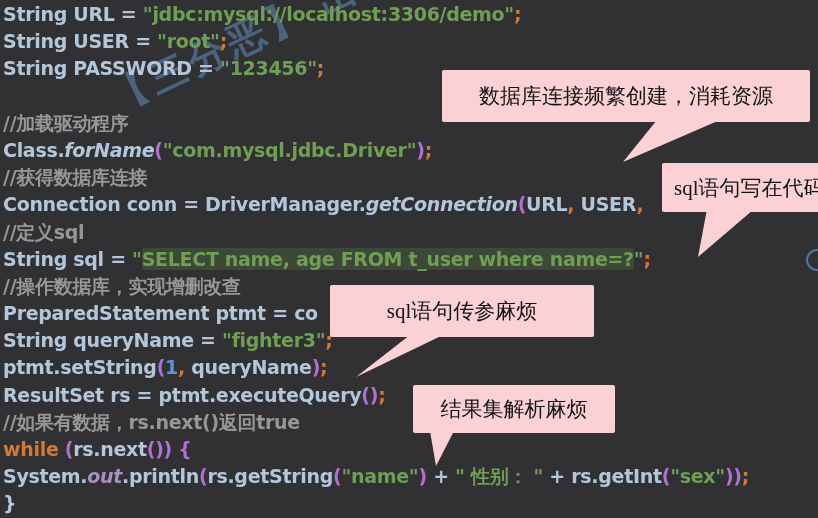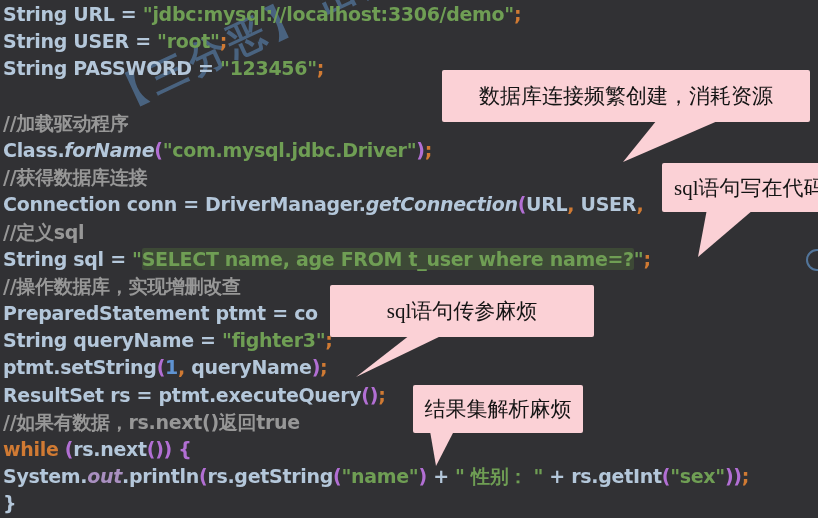--- a/index.html
+++ b/index.html
@@ -48,21 +48,21 @@
   .tail{position:absolute;z-index:3;background:var(--bubble-bg);}
   #bubble-1{left:442px;top:70px;width:368px;height:52px;}
   #tail-1{left:623px;top:120px;width:97px;height:42px;
           clip-path:polygon(35% 0,100% 0,0 100%);}
   #bubble-2{left:662px;top:163px;width:172px;height:49px;justify-content:flex-start;padding-left:12px;}
   #tail-2{left:698px;top:210px;width:55px;height:47px;
           clip-path:polygon(16% 0,100% 0,0 100%);}
   #bubble-3{left:330px;top:285px;width:264px;height:52px;}
   #tail-3{left:356px;top:335px;width:87px;height:42px;
           clip-path:polygon(62% 0,100% 0,0 100%);}
-  #bubble-4{left:413px;top:385px;width:170px;height:48px;}
+  #bubble-4{left:413px;top:385px;width:202px;height:48px;}
   #tail-4{left:430px;top:431px;width:24px;height:35px;
           clip-path:polygon(0 0,100% 0,25% 100%);}
 </style>
 </head>
 <body>
 
 <div class="watermark">【三分恶】 出品</div>
 <div class="wm-circle"></div>
 
 <div class="code-area"><div class="code-line"><span class="tk-p">String URL = </span><span class="tk-s">"jdbc:mysql://localhost:3306/demo"</span><span class="tk-o">;</span></div><div class="code-line"><span class="tk-p">String USER = </span><span class="tk-s">"root"</span><span class="tk-o">;</span></div><div class="code-line"><span class="tk-p">String PASSWORD = </span><span class="tk-s">"123456"</span><span class="tk-o">;</span></div><div class="code-line">&nbsp;</div><div class="code-line"><span class="tk-c">//加载驱动程序</span></div><div class="code-line"><span class="tk-p">Class.</span><span class="tk-i">forName</span><span class="tk-q">(</span><span class="tk-s">"com.mysql.jdbc.Driver"</span><span class="tk-q">)</span><span class="tk-o">;</span></div><div class="code-line"><span class="tk-c">//获得数据库连接</span></div><div class="code-line"><span class="tk-p">Connection conn = DriverManager.</span><span class="tk-i">getConnection</span><span class="tk-q">(</span><span class="tk-p">URL</span><span class="tk-o">,</span><span class="tk-p"> USER</span><span class="tk-o">,</span></div><div class="code-line"><span class="tk-c">//定义sql</span></div><div class="code-line"><span class="tk-p">String sql = </span><span class="tk-s">"</span><span class="tk-h">SELECT name, age FROM t_user where name=?</span><span class="tk-s">"</span><span class="tk-o">;</span></div><div class="code-line"><span class="tk-c">//操作数据库，实现增删改查</span></div><div class="code-line"><span class="tk-p">PreparedStatement ptmt = co</span></div><div class="code-line"><span class="tk-p">String queryName = </span><span class="tk-s">"fighter3"</span><span class="tk-o">;</span></div><div class="code-line"><span class="tk-p">ptmt.setString</span><span class="tk-q">(</span><span class="tk-n">1</span><span class="tk-o">,</span><span class="tk-p"> queryName</span><span class="tk-q">)</span><span class="tk-o">;</span></div><div class="code-line"><span class="tk-p">ResultSet rs = ptmt.executeQuery</span><span class="tk-q">()</span><span class="tk-o">;</span></div><div class="code-line"><span class="tk-c">//如果有数据，rs.next()返回true</span></div><div class="code-line"><span class="tk-o">while </span><span class="tk-q">(</span><span class="tk-p">rs.next</span><span class="tk-q">())</span><span class="tk-p"> </span><span class="tk-q">{</span></div><div class="code-line"><span class="tk-p">System.</span><span class="tk-f">out</span><span class="tk-p">.println</span><span class="tk-q">(</span><span class="tk-p">rs.getString</span><span class="tk-q">(</span><span class="tk-s">"name"</span><span class="tk-q">)</span><span class="tk-p"> + </span><span class="tk-s">" 性别： "</span><span class="tk-p"> + rs.getInt</span><span class="tk-q">(</span><span class="tk-s">"sex"</span><span class="tk-q">))</span><span class="tk-o">;</span></div><div class="code-line"><span class="tk-p">}</span></div></div>

